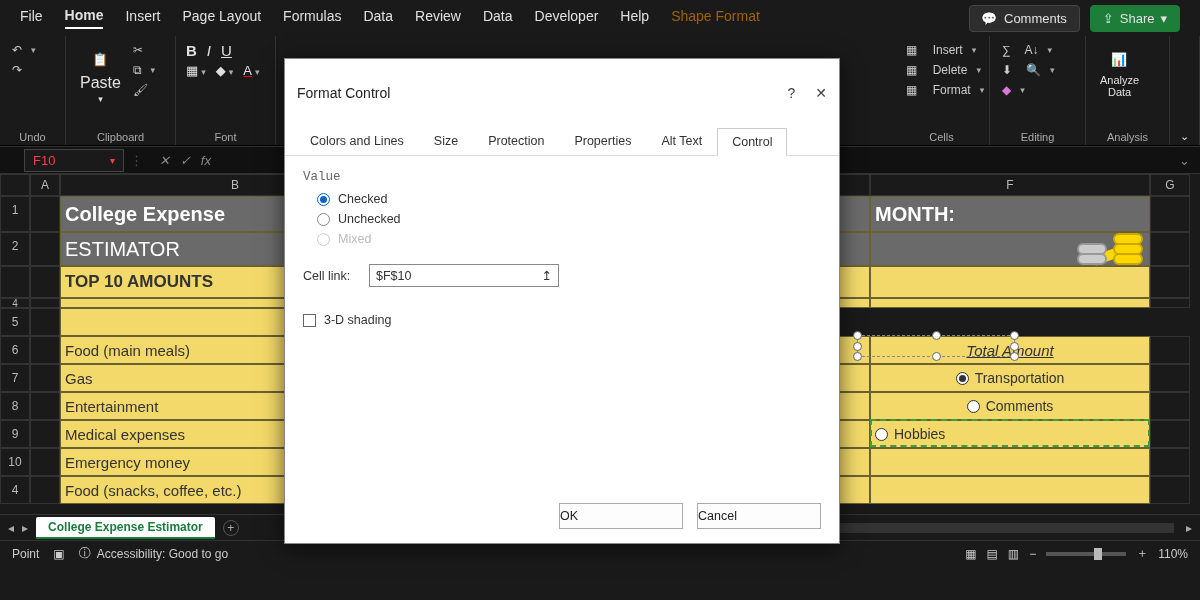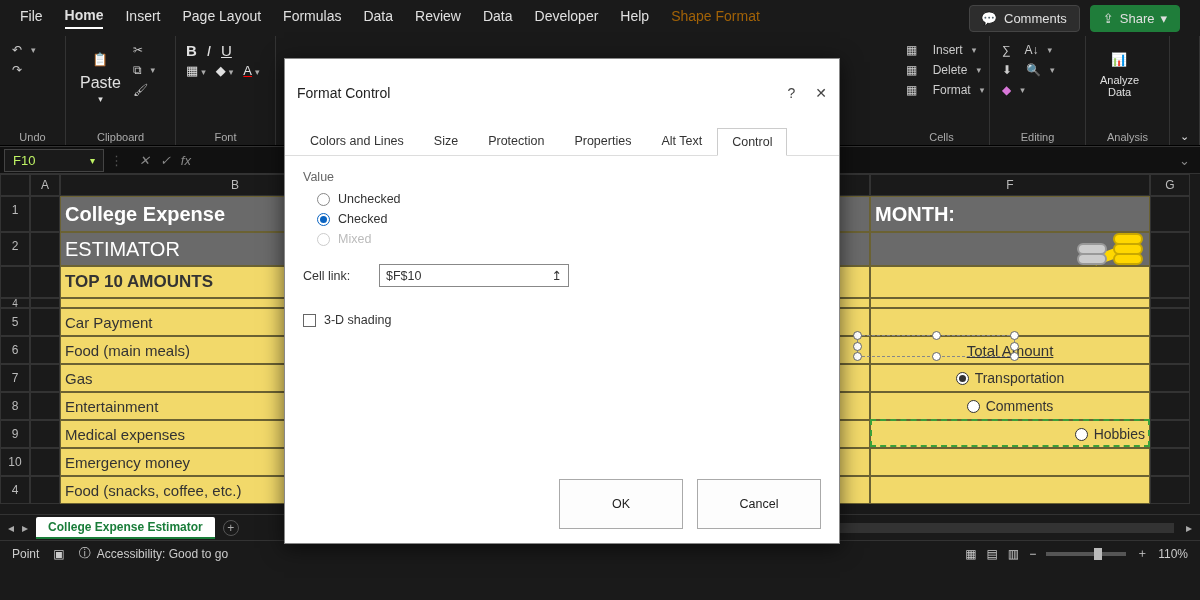--- a/index.html
+++ b/index.html
@@ -20,21 +20,21 @@
   .ribbon-group-label { font-size: 11px; color: #aaa; text-align: center; margin-top: 4px; }
   .ribbon-group-content { display: flex; gap: 6px; flex: 1; align-items: flex-start; }
   .big-btn { display: flex; flex-direction: column; align-items: center; gap: 2px; padding: 4px; }
   .icon-box { width: 26px; height: 26px; display:flex; align-items:center; justify-content:center; }
   .small-stack { display: flex; flex-direction: column; gap: 4px; }
   .small-item { display: flex; align-items: center; gap: 6px; font-size: 12px; color: #ccc; padding: 1px 2px;}
   .drop-arrow::after { content: "▾"; font-size: 9px; margin-left: 3px; color: #aaa; }
 
   
   .formula-row { display: flex; align-items: center; background: #111; height: 28px; border-top: 1px solid #333; border-bottom: 1px solid #333; }
-  .name-box { width: 100px; background: #1a1a1a; border: 1px solid #444; color: #bef264; font-size: 13px; padding: 3px 8px; margin-left: 4px; display:flex; justify-content:space-between; align-items:center;}
+  .name-box { width: 100px; background: #1a1a1a; border: 1px solid #444; color: #ef4444; font-size: 13px; padding: 3px 8px; margin-left: 24px; display:flex; justify-content:space-between; align-items:center;}
   .fx-controls { display: flex; align-items: center; gap: 10px; color: #888; margin: 0 10px; font-style: italic;}
   .formula-input { flex: 1; background: #111; border: none; height: 100%; color: #fff; padding: 0 8px; }
 
   
   .grid-wrap { position: relative; background: #1a1a1a; height: 340px; }
   .col-headers { display: flex; height: 22px; background: #1a1a1a; }
   .corner { width: 30px; border: 1px solid #333; }
   .col-h { border: 1px solid #333; text-align: center; font-size: 12px; color: #bbb; line-height: 20px; }
   .rows { display: flex; flex-direction: column; }
   .row { display: flex; height: 28px; }
@@ -43,21 +43,21 @@
   .hdr-row .cell { background: #6a6a6a; color: #fff; font-size: 20px; }
   .hdr-row.r1 .cell { font-weight: bold; }
   .top10-row .cell { font-weight: bold; font-size: 17px; }
   .row4 { height: 10px; } .row4 .cell { padding:0; }
   .colA { width: 30px; background:#1a1a1a; border:1px solid #333;}
   .colB { width: 350px; }
   .colC { width: 460px; }
   .colF { width: 280px; }
   .colG { width: 40px; background: #1a1a1a; border:1px solid #333;}
   .month-label { font-weight:bold; font-size:20px; color:#fff; }
-  .total-label { text-align:left; justify-content:center; text-decoration: underline;}
+  .total-label { text-align:left; justify-content:center; text-decoration: underline; font-style: italic;}
 
   
   .sel-rect { position:absolute; border:1px dashed #888; }
   .handle { width:9px; height:9px; background:#fff; border:1px solid #666; border-radius:50%; position:absolute; }
 
   
   .sheet-radio { display:flex; align-items:center; gap:6px; font-size:14px; color:#333;}
   .radio-circle { width:13px; height:13px; border:1px solid #333; border-radius:50%; display:flex; align-items:center; justify-content:center; background:#fff;}
   .radio-dot { width:7px; height:7px; background:#333; border-radius:50%; }
 
@@ -66,33 +66,33 @@
 
   
   .overlay { position: absolute; left: 284px; top: 58px; width: 556px; height: 486px; background: #fff; color: #222; border: 1px solid #888; box-shadow: 0 4px 20px rgba(0,0,0,0.6); z-index: 100; }
   .dlg-title-row { display: flex; align-items: center; padding: 26px 12px; }
   .dlg-title { font-size: 14px; }
   .dlg-title-icons { margin-left: auto; display: flex; gap: 20px; color: #444; font-size: 14px;}
   .dlg-tabs { display: flex; border-bottom: 1px solid #ddd; padding: 0 10px;}
   .dlg-tab { padding: 6px 14px; font-size: 12.5px; color: #333; border: 1px solid transparent; cursor:pointer;}
   .dlg-tab.active { border: 1px solid #ccc; border-bottom: 1px solid #fff; background: #fff; position: relative; top: 1px;}
   .dlg-body { padding: 14px 18px; font-size: 12.5px; color: #333; }
-  .group-label { color: #666; margin-bottom: 8px; }
+  .group-label { color: #666; margin-bottom: 8px; font-family: Liberation Mono, monospace; }
   .radio-row { display: flex; align-items: center; gap: 8px; margin: 6px 0 6px 14px;}
   .radio-ui { width: 13px; height: 13px; border: 1px solid #888; border-radius: 50%; display:flex; align-items:center; justify-content:center;}
   .radio-ui.sel { border-color: #0a64c2;}
   .radio-ui.sel .inner { width:7px; height:7px; background:#0a64c2; border-radius:50%;}
   .radio-ui.disabled { border-color: #ccc; }
-  .field-row { display:flex; align-items:center; gap:20px; margin-top: 18px;}
+  .field-row { display:flex; align-items:center; gap:10px; margin-top: 18px;}
   .field-label { width: 56px;}
   .field-input { border:1px solid #888; padding:3px 6px; width: 190px; display:flex; justify-content:space-between; align-items:center;}
   .chk-row { display:flex; align-items:center; gap:8px; margin-top: 26px;}
   .chk-box { width:13px; height:13px; border:1px solid #666; }
   .dlg-buttons { position:absolute; bottom: 14px; right: 18px; display:flex; gap:14px;}
-  .dlg-btn { width: 124px; text-align:center; padding:17px 0; border:1px solid #aaa; background:#fdfdfd; font-size:12.5px;}
+  .dlg-btn { width: 124px; padding:5px 0; border:1px solid #aaa; background:#fdfdfd; font-size:12.5px;}
 
   
   .sheet-tabs-row { display:flex; align-items:center; background:#1a1a1a; height:26px; border-top:1px solid #333; padding:0 8px; gap:8px; font-size:12px; color:#aaa;}
   .sheet-tab { background:#fff; color:#1a7d3a; padding:3px 12px; border-radius:2px 2px 0 0; font-weight:600; border-bottom:2px solid #1a7d3a;}
   .sheet-tabs-right { margin-left:auto; display:flex; gap:12px; align-items:center;}
 
   
   .status-bar { display:flex; align-items:center; background:#1a1a1a; height:26px; padding:0 12px; font-size:12px; color:#ccc; border-top:1px solid #333;}
   .status-right { margin-left:auto; display:flex; gap:10px; align-items:center;}
   .zoom-slider { width:80px; height:4px; background:#555; position:relative;}
@@ -269,21 +269,20 @@
       <div class="row-h" style="font-size:10px; line-height:10px">4</div>
       <div class="colA"></div>
         <div class="cell colB"></div>
         <div class="cell colC"></div>
         <div class="cell colF"></div>
         <div class="colG"></div>
     </div>
     <div class="row">
         <div class="row-h">5</div>
         <div class="colA"></div>
-        <div class="cell colB">Car Payment</div>
         <div class="cell colC"></div>
         <div class="cell colF"></div>
         <div class="colG"></div>
       </div>
     <div class="row">
         <div class="row-h">6</div>
         <div class="colA"></div>
         <div class="cell colB">Food (main meals)</div>
         <div class="cell colC"></div>
         <div class="cell colF total-label">Total Amount</div>
@@ -315,21 +314,21 @@
             <span>Comments</span>
           </div>
       </div>
         <div class="colG"></div>
       </div>
     <div class="row">
         <div class="row-h">9</div>
         <div class="colA"></div>
         <div class="cell colB">Medical expenses</div>
         <div class="cell colC"></div>
-      <div class="cell colF" style="justify-content:flex-end">
+      <div class="cell colF" style="justify-content:flex-start">
         <div class="sheet-radio">
             <span class="radio-circle"></span>
             <span>Hobbies</span>
           </div>
       </div>
         <div class="colG"></div>
       </div>
     <div class="row">
         <div class="row-h">10</div>
         <div class="colA"></div>
@@ -405,30 +404,30 @@
     <span class="dlg-tab">Colors and Lines</span>
     <span class="dlg-tab">Size</span>
     <span class="dlg-tab">Protection</span>
     <span class="dlg-tab">Properties</span>
     <span class="dlg-tab">Alt Text</span>
     <span class="dlg-tab active">Control</span>
   </div>
   <div class="dlg-body">
     <div class="group-label">Value</div>
     <div class="radio-row">
+      <span class="radio-ui sel">
+          <span class="inner"></span>
+        </span>
+      <span>Checked</span>
+    </div>
+    <div class="radio-row">
       <span class="radio-ui">
           <span class="inner"></span>
         </span>
       <span>Unchecked</span>
-    </div>
-    <div class="radio-row">
-      <span class="radio-ui sel">
-          <span class="inner"></span>
-        </span>
-      <span>Checked</span>
     </div>
     <div class="radio-row" style="color:#bbb">
       <span class="radio-ui disabled"></span>
       <span>Mixed</span>
     </div>
     <div class="field-row">
       <span class="field-label">Cell link:</span>
       <div class="field-input">
         <span>$F$10</span>
         <span>↥</span>

